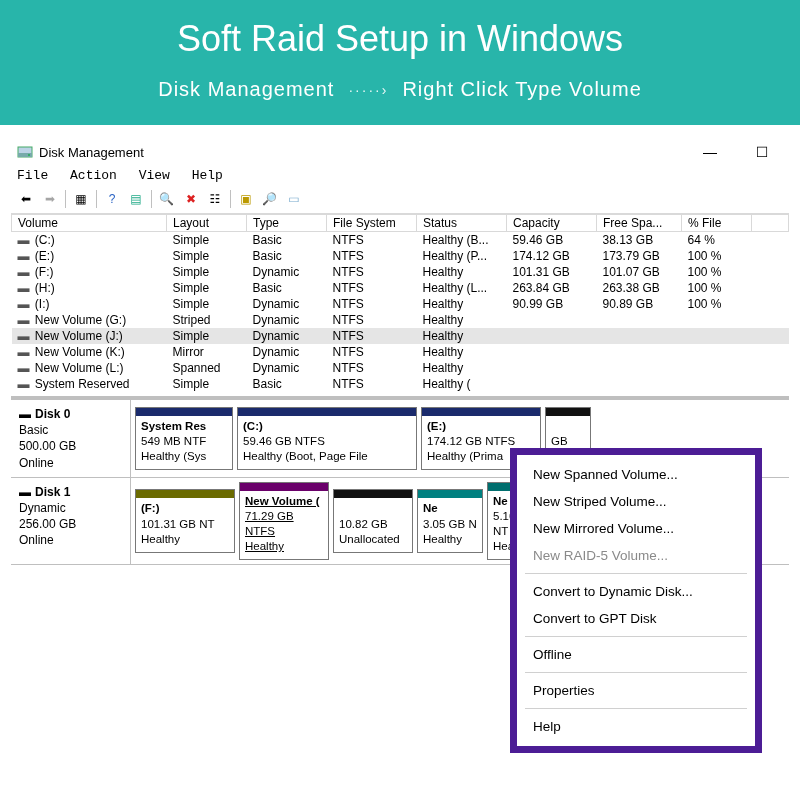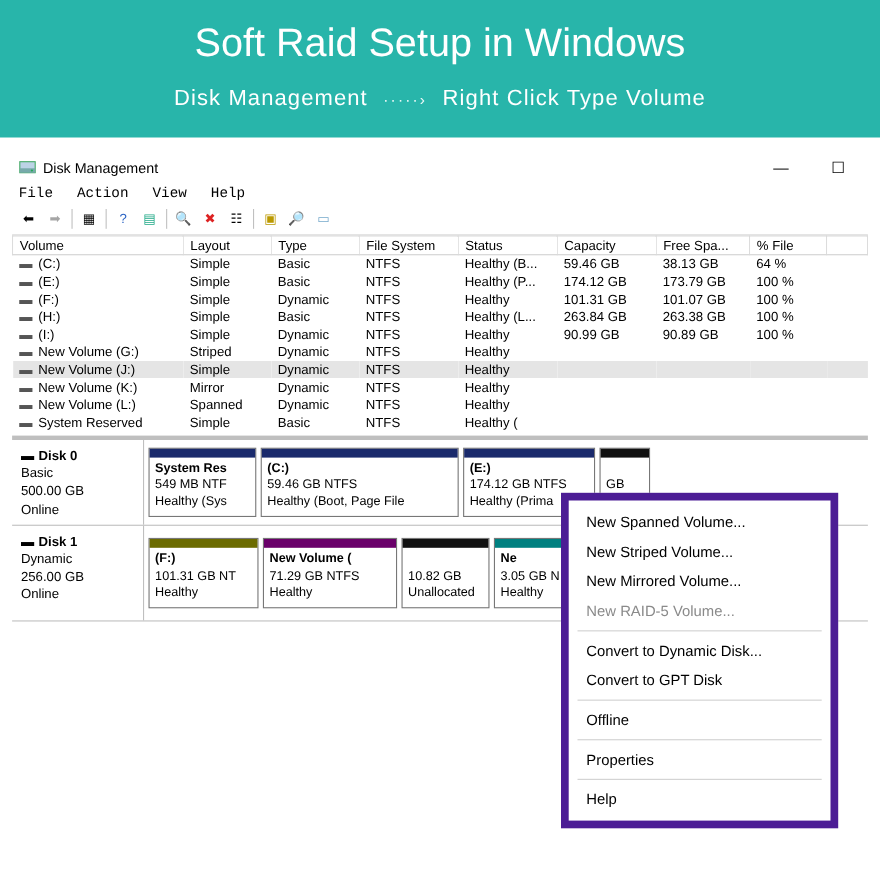--- a/index.html
+++ b/index.html
@@ -267,21 +267,21 @@
           </div>
         </div>
       </div>
       <div class="disk-row">
         <div class="disk-label"><span class="dicon">▬</span><b>Disk 1</b><br>Dynamic<br>256.00 GB<br>Online</div>
         <div class="disk-parts">
           <div class="part" style="width: 100px;">
             <div class="bar bar-olive"></div>
             <div class="body"><b>(F:)</b><br>101.31 GB NT<br>Healthy</div>
           </div>
-          <div class="part" style="width: 122px;">
+          <div class="part" style="width: 90px; text-decoration: underline;">
             <div class="bar bar-purple"></div>
             <div class="body"><b>New Volume  (</b><br>71.29 GB NTFS<br>Healthy</div>
           </div>
           <div class="part" style="width: 80px;">
             <div class="bar bar-black"></div>
             <div class="body"><b></b><br>10.82 GB<br>Unallocated</div>
           </div>
           <div class="part" style="width: 66px;">
             <div class="bar bar-teal1"></div>
             <div class="body"><b>Ne</b><br>3.05 GB N<br>Healthy</div>

